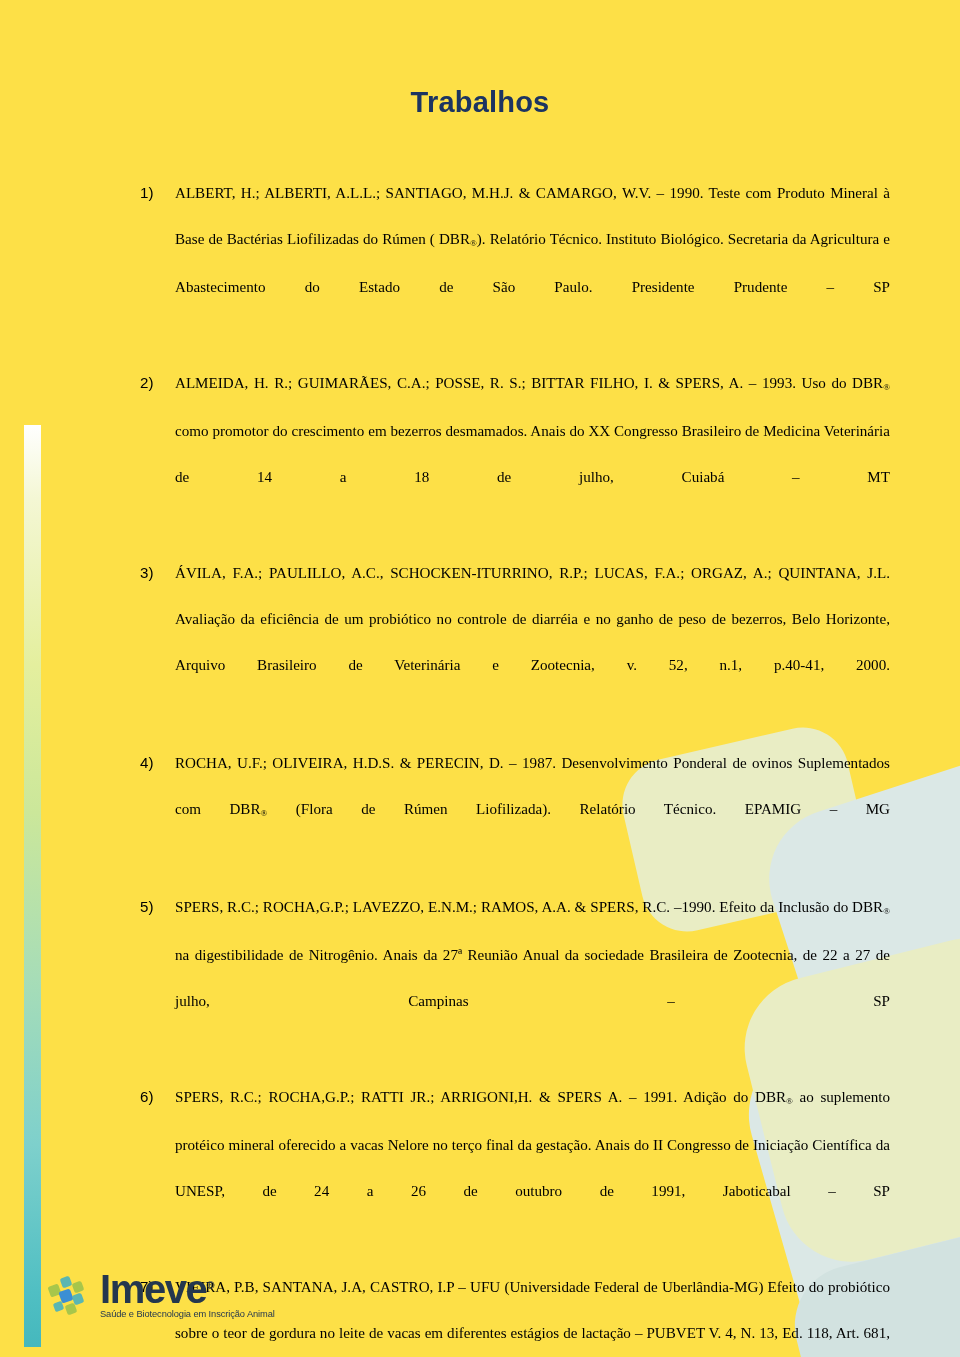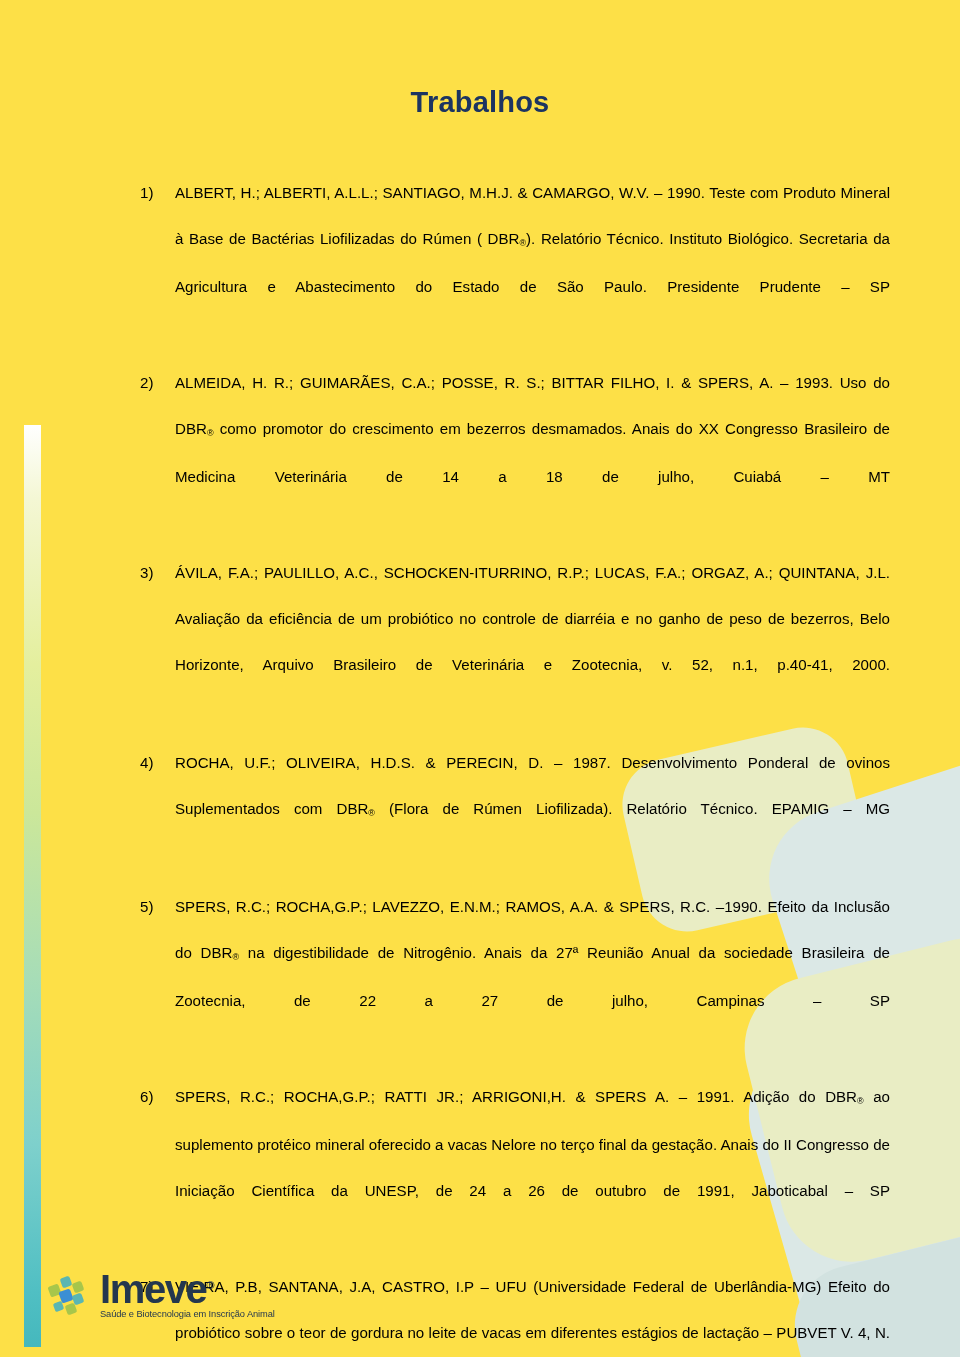--- a/index.html
+++ b/index.html
@@ -97,20 +97,21 @@
     left: 0;
     top: 0;
     width: 28px;
     text-align: left;
     font-size: 15.1px;
     line-height: 46px;
     color: #000000;
   }
   .ref-text {
     display: block;
+    font-family: Liberation Serif, serif;
   }
   
   .ref-text::after {
     content: "";
     display: inline-block;
     width: 100%;
   }
   sub.reg {
     font-size: 9px;
     vertical-align: baseline;

